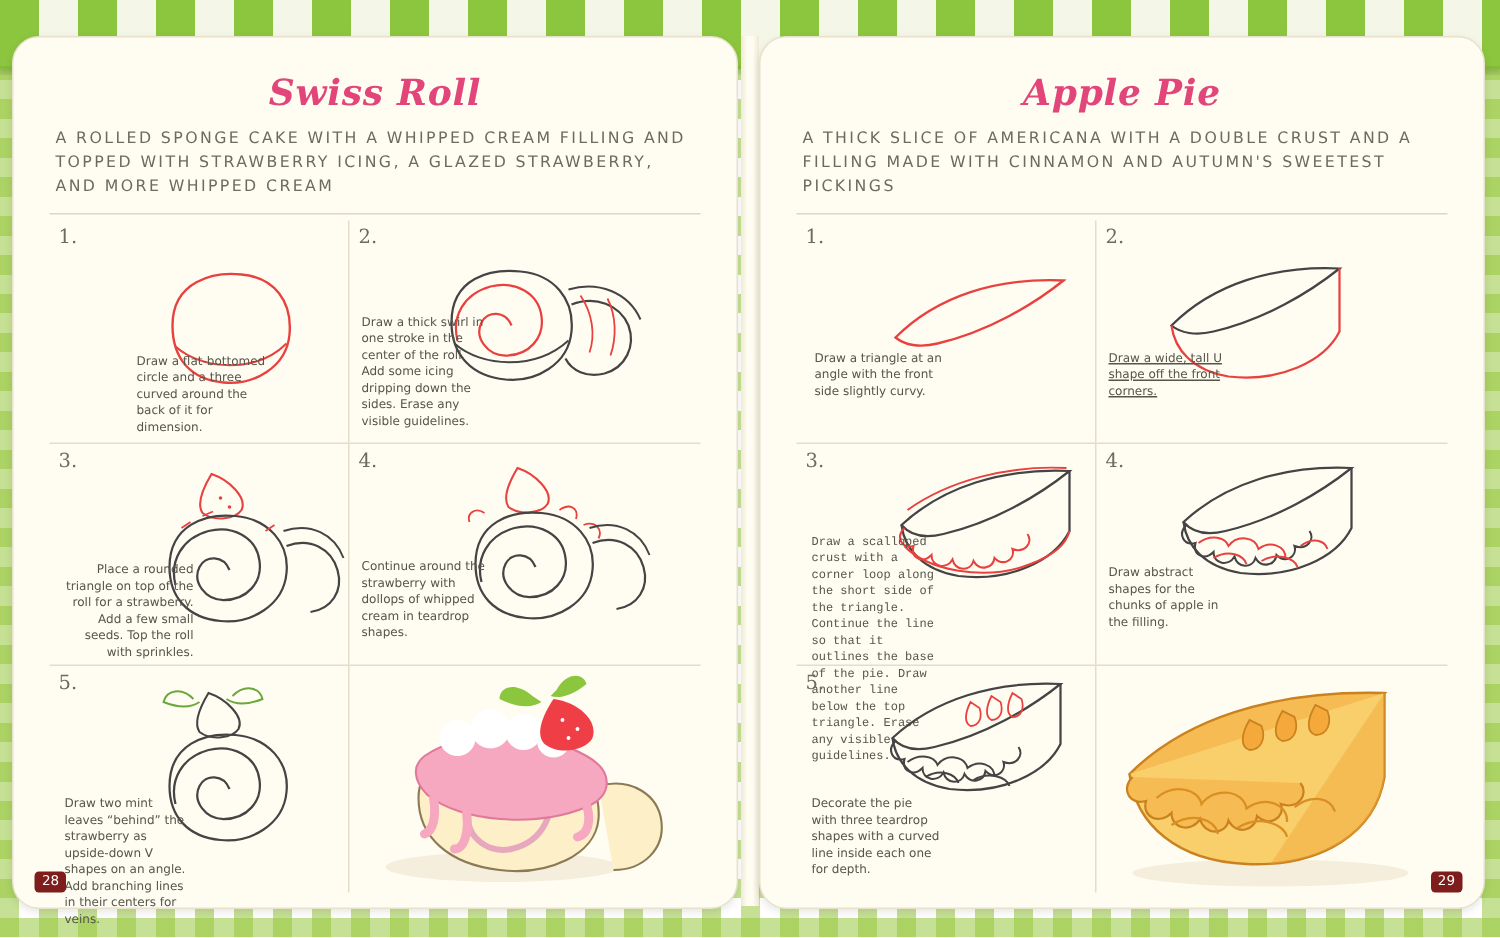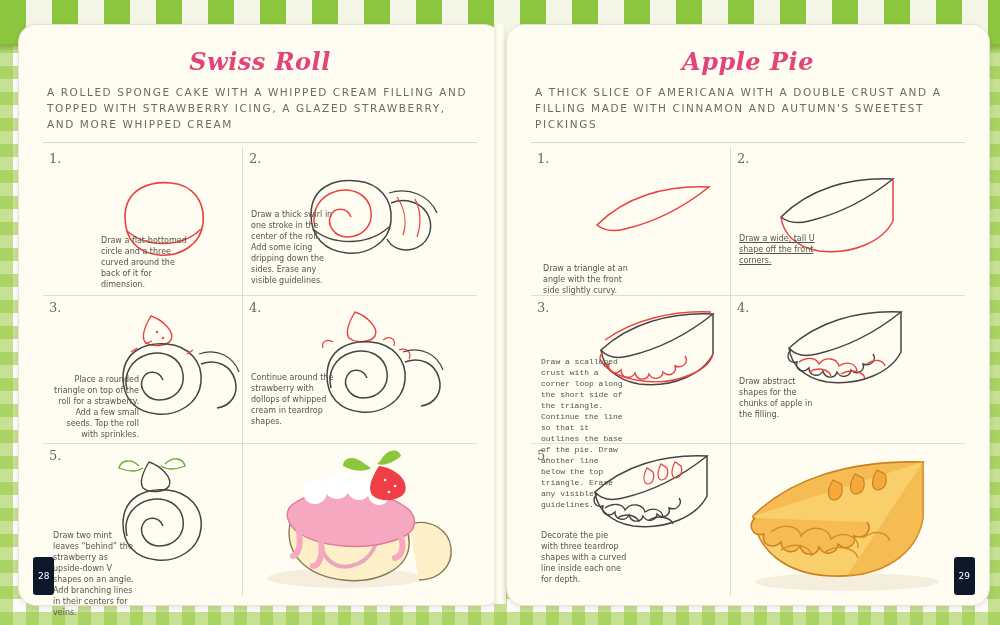--- a/index.html
+++ b/index.html
@@ -31,21 +31,21 @@
     background:rgba(0,0,0,.05);
   }
   
   .page{
     position:absolute;top:24px;height:580px;
     background:#fffdf2;
     border:1px solid #e8e2cd;
     border-radius:18px;
     box-shadow:0 2px 6px rgba(0,0,0,.10);
   }
-  .page-left{left:18px;width:482px;}
+  .page-left{left:8px;width:482px;}
   .page-right{left:506px;width:482px;}
 
   .spine{
     position:absolute;top:24px;left:494px;width:12px;height:580px;
     background:linear-gradient(90deg,#efe9d6,#fffdf2 35%,#fffdf2 65%,#efe9d6);
   }
 
   .title{
     text-align:center;
     font-family:"DejaVu Serif", serif;
@@ -86,23 +86,23 @@
   }
   .cell .cap{
     position:absolute;
     font-size:8px;line-height:11px;color:#55554a;
     width:86px;
   }
   .cell svg{position:absolute;}
   .pagenum{
     position:absolute;bottom:10px;
     font-size:9px;color:#fff;
-    background:#0f172a;
+    background:#7f1d1d;
     border-radius:3px;
-    padding:14px 5px;
+    padding:2px 5px;
     font-family:"DejaVu Sans", sans-serif;
   }
   .pagenum.left{left:14px;}
   .pagenum.right{right:14px;}
 </style>
 </head>
 <body>
 
 <div class="bg"></div>
 <div class="awning"></div>
@@ -210,21 +210,21 @@
   <div class="subtitle">A THICK SLICE OF AMERICANA WITH A DOUBLE CRUST AND A FILLING MADE WITH CINNAMON AND AUTUMN'S SWEETEST PICKINGS</div>
   <div class="rule"></div>
 
   <div class="grid">
 
     <div class="cell" style="left:0;top:0;width:200px;height:148px;border-top:none;">
       <span class="num">1.</span>
       <svg width="140" height="80" style="left:54px;top:30px;">
         <path d="M12,48 C40,20 80,8 124,10 C104,26 74,44 40,52 C28,55 18,53 12,48 Z" fill="none" stroke="#e8413f" stroke-width="1.6"></path>
       </svg>
-      <div class="cap" style="left:12px;top:86px;margin-top:30px;">Draw a triangle at an angle with the front side slightly curvy.</div>
+      <div class="cap" style="left:12px;top:86px;">Draw a triangle at an angle with the front side slightly curvy.</div>
     </div>
 
     <div class="cell no-r" style="left:200px;top:0;width:234px;height:148px;border-top:none;">
       <span class="num">2.</span>
       <svg width="160" height="100" style="left:36px;top:18px;">
         <path d="M14,52 C42,24 82,12 126,14 C106,30 76,48 42,56 C30,59 20,57 14,52 Z" fill="none" stroke="#444" stroke-width="1.5"></path>
         <path d="M14,52 C16,68 28,82 52,86 C86,90 116,76 126,56 L126,14" fill="none" stroke="#e8413f" stroke-width="1.5"></path>
       </svg>
       <div class="cap" style="left:8px;top:86px;text-decoration:underline;">Draw a wide, tall U shape off the front corners.</div>
     </div>

